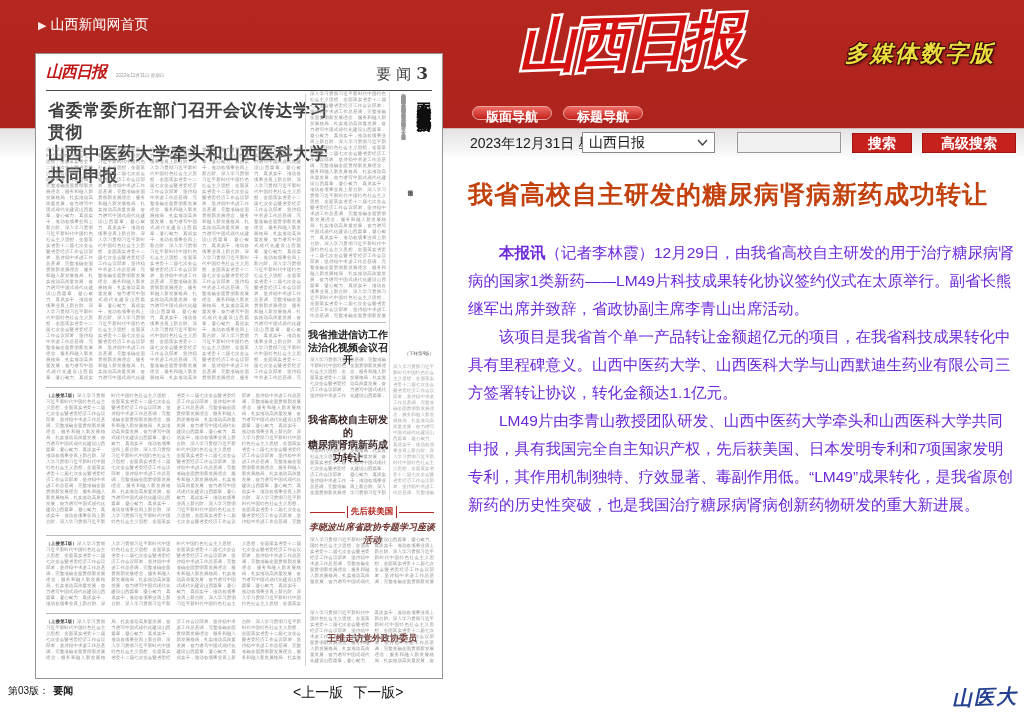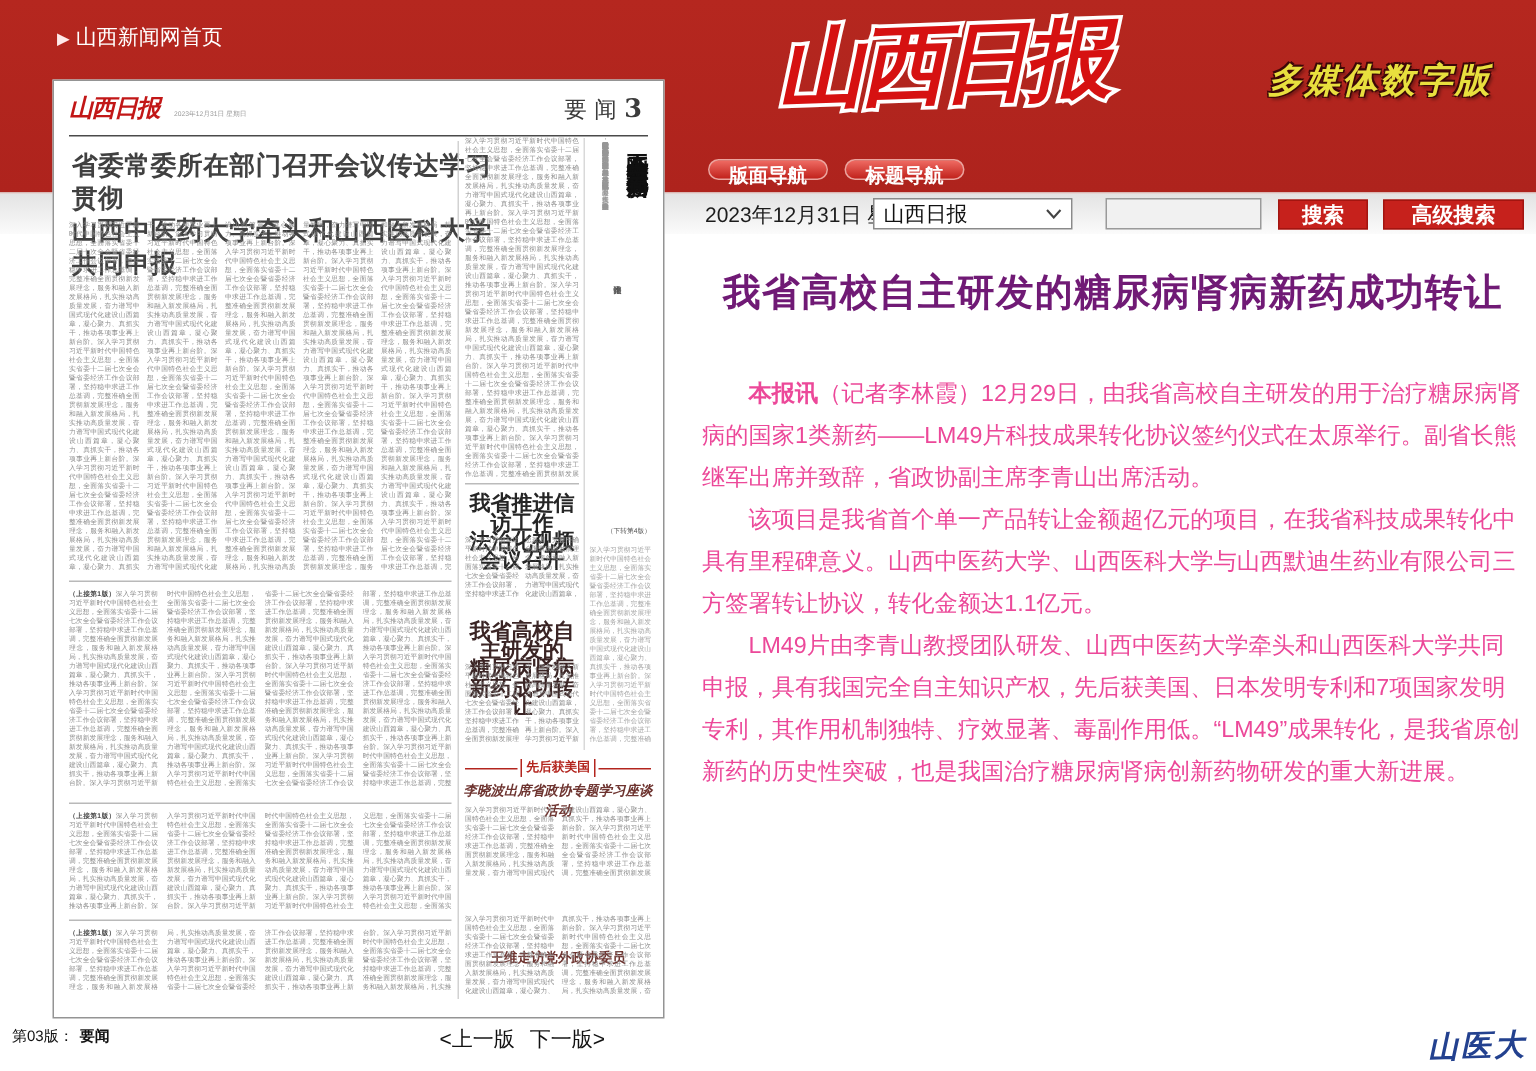--- a/index.html
+++ b/index.html
@@ -65,21 +65,21 @@
   .colC { left:10px; top:487px; width:255px; height:70px; column-count:4; column-gap:6px; }
   .colD { left:10px; top:565px; width:255px; height:46px; column-count:4; column-gap:6px; }
   .hr { position:absolute; left:10px; width:255px; border-top:1px solid #b9b9b9; }
   .hrB { top:333px; } .hrC { top:481px; } .hrD { top:559px; }
   .vdiv1 { position:absolute; left:269px; top:40px; height:572px; border-left:1px solid #d2d2d2; }
   .vdiv2 { position:absolute; left:353px; top:38px; height:408px; border-left:1px solid #d9d9d9; }
 
   .mid-fill1 { left:274px; top:37px; width:76px; height:228px; column-count:1; }
   .mid-rule { position:absolute; left:274px; top:268px; width:76px; border-top:1px solid #bbb; }
   .subhead { position:absolute; left:272px; width:80px; text-align:center; font-weight:800;
-             font-size:14px; line-height:12.5px; color:#252525; }
+             font-size:10px; line-height:12.5px; color:#252525; }
   .sub1 { top:275px; } .sub2 { top:360px; color:#3a2424; }
   .mid-fill2 { left:274px; top:303px; width:76px; height:46px; column-count:2; column-gap:4px; }
   .mid-fill3 { left:274px; top:388px; width:76px; height:58px; column-count:2; column-gap:4px; }
 
   .vert-art { position:absolute; left:357px; top:37px; width:41px; height:266px; }
   .vert-fill { position:absolute; left:0; top:0; width:13px; height:100%; font-size:4.5px;
                line-height:6px; color:#979797; writing-mode:vertical-rl; overflow:hidden; }
   .vert-byline { position:absolute; left:15px; top:95px; writing-mode:vertical-rl;
                  font-size:5.5px; color:#555; }
   .vert-headline { position:absolute; right:1px; top:0; height:100%; writing-mode:vertical-rl;
@@ -95,23 +95,23 @@
   .gov-label { font-size:8.5px; font-weight:bold; padding:0 3px; margin:0 2px;
                border-left:1.5px solid #b3251e; border-right:1.5px solid #b3251e; }
   .bot-head { position:absolute; left:272px; width:128px; text-align:center; font-size:9px;
               font-weight:800; color:#6e3430; }
   .botA { top:467px;font-style:italic; } .botB { top:541px;margin-top:37px; }
   .bot-fillA { left:274px; top:483px; width:124px; height:50px; column-count:2; column-gap:5px; }
   .bot-fillB { left:274px; top:556px; width:124px; height:56px; column-count:2; column-gap:5px; }
 
   
   .article { position:absolute; left:468px; top:178px; width:548px; }
-  .art-title { text-align:center; font-size:25px; font-weight:bold; color:#701a75;
+  .art-title { font-size:25px; font-weight:bold; color:#c2410c;
                letter-spacing:1px; }
-  .art-body { margin-top:38px; font-size:15.5px; line-height:28px; color:#ec4899; }
+  .art-body { margin-top:28px; font-size:15.5px; line-height:28px; color:#6d28d9; }
   .art-body p { text-indent:2em; }
   .art-body .lead { font-weight:bold; }
 
   
   .page-label { position:absolute; left:8px; top:684px; font-size:10px; color:#111; }
   .page-label b { margin-left:4px; }
   .pager { position:absolute; left:293px; top:684px; font-size:14px; color:#111;
            display:flex; gap:10px; }
   .pager a { color:#111; text-decoration:none; cursor:pointer; }
   .watermark { position:absolute; left:952px; top:684px; font-family:"DejaVu Serif",serif;

